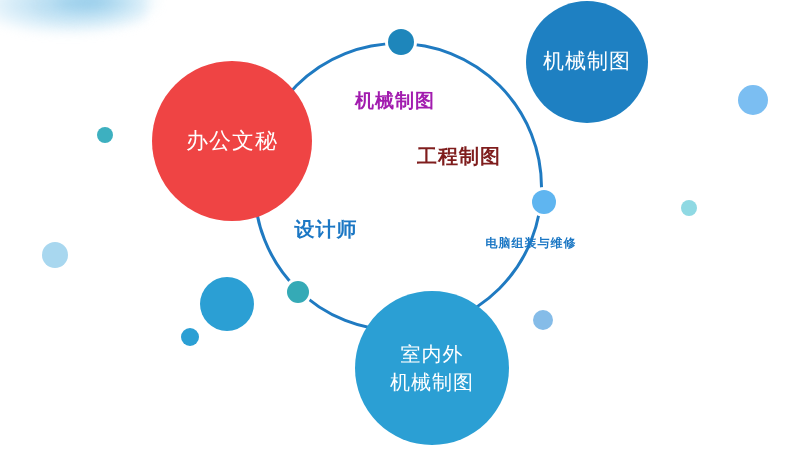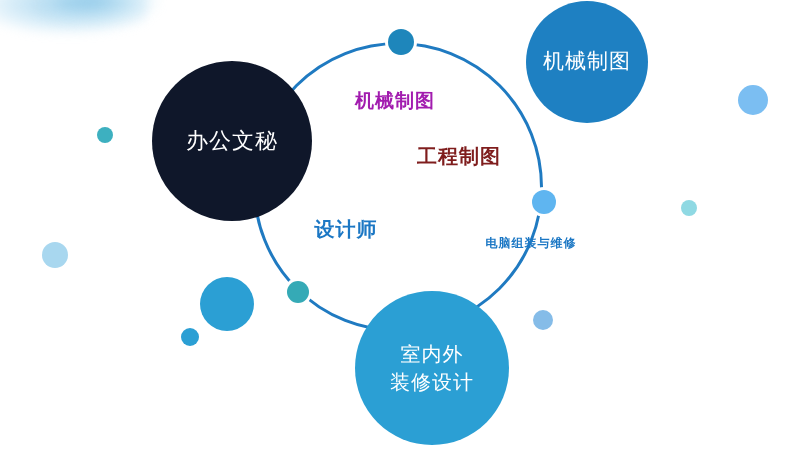--- a/index.html
+++ b/index.html
@@ -81,27 +81,27 @@
 <span class="dot ring-dot" style="left: 388px; top: 29px; width: 26px; height: 26px; background: rgb(30, 134, 187);"></span>
     <span class="dot ring-dot" style="left: 532px; top: 190px; width: 24px; height: 24px; background: rgb(95, 181, 240);"></span>
     <span class="dot ring-dot" style="left: 287px; top: 281px; width: 22px; height: 22px; background: rgb(53, 170, 182);"></span>
     <span class="dot" style="left: 97px; top: 127px; width: 16px; height: 16px; background: rgb(61, 176, 192);"></span>
     <span class="dot" style="left: 42px; top: 242px; width: 26px; height: 26px; background: rgb(168, 215, 239);"></span>
     <span class="dot" style="left: 200px; top: 277px; width: 54px; height: 54px; background: rgb(43, 159, 212);"></span>
     <span class="dot" style="left: 181px; top: 328px; width: 18px; height: 18px; background: rgb(43, 159, 212);"></span>
     <span class="dot" style="left: 738px; top: 85px; width: 30px; height: 30px; background: rgb(123, 190, 242);"></span>
     <span class="dot" style="left: 681px; top: 200px; width: 16px; height: 16px; background: rgb(143, 217, 227);"></span>
     <span class="dot" style="left: 533px; top: 310px; width: 20px; height: 20px; background: rgb(133, 188, 232);"></span>
-    <div class="bubble" style="left: 152px; top: 61px; width: 160px; height: 160px; background: #0f172a;">
+    <div class="bubble" style="left: 152px; top: 61px; width: 160px; height: 160px; background: #ef4444;">
       <span class="bubble-label" style="font-size: 22px; color: rgb(255, 255, 255);">办公文秘</span>
     </div>
     <div class="bubble" style="left: 526px; top: 1px; width: 122px; height: 122px; background: rgb(30, 128, 194);">
       <span class="bubble-label" style="font-size: 21px; color: rgb(255, 255, 255);">机械制图</span>
     </div>
     <div class="bubble" style="left: 355px; top: 291px; width: 154px; height: 154px; background: rgb(43, 159, 212);">
       <span class="bubble-label" style="font-size: 20px; color: rgb(255, 255, 255);">室内外
-装修设计</span>
+机械制图</span>
     </div>
     <div class="floating-label" style="left: 395px; top: 101px; font-size: 19px; color: #a21caf;">机械制图</div>
     <div class="floating-label" style="left: 459px; top: 156px; font-size: 20px; color: #7f1d1d;">工程制图</div>
-    <div class="floating-label" style="left: 346px; top: 229px; font-size: 20px; color: rgb(27, 119, 196);">设计师</div>
+    <div class="floating-label" style="left: 326px; top: 229px; font-size: 20px; color: rgb(27, 119, 196);">设计师</div>
     <div class="floating-label" style="left: 531px; top: 243px; font-size: 12px; color: rgb(27, 119, 196);">电脑组装与维修</div>
   </div>
 
 </body></html>

